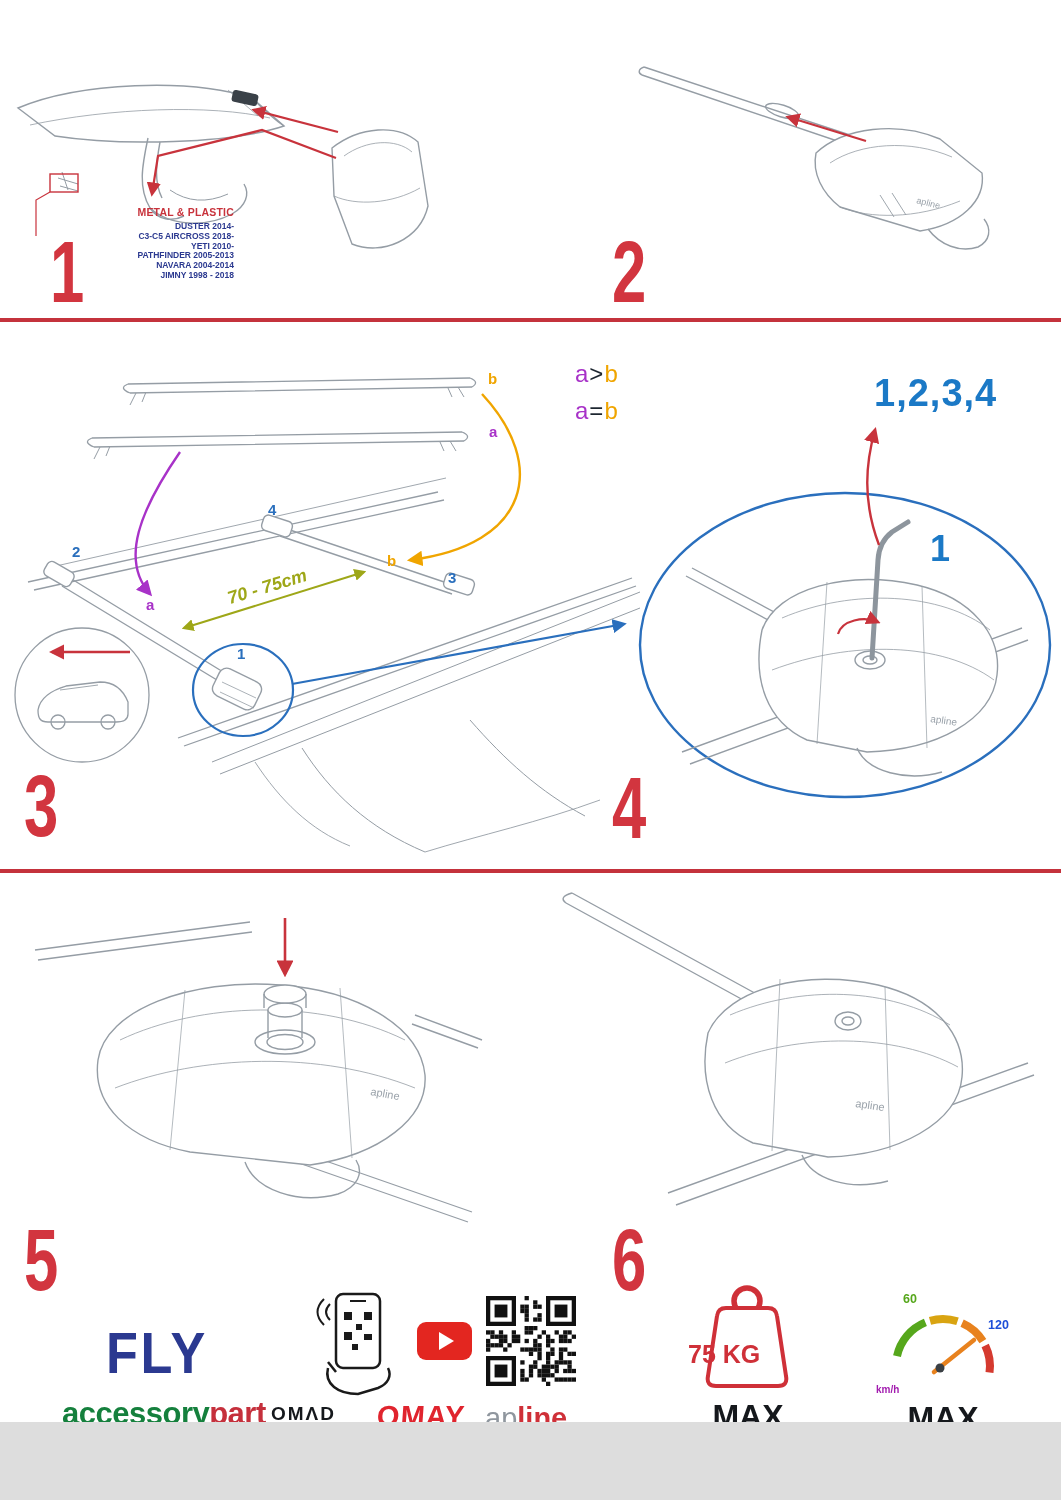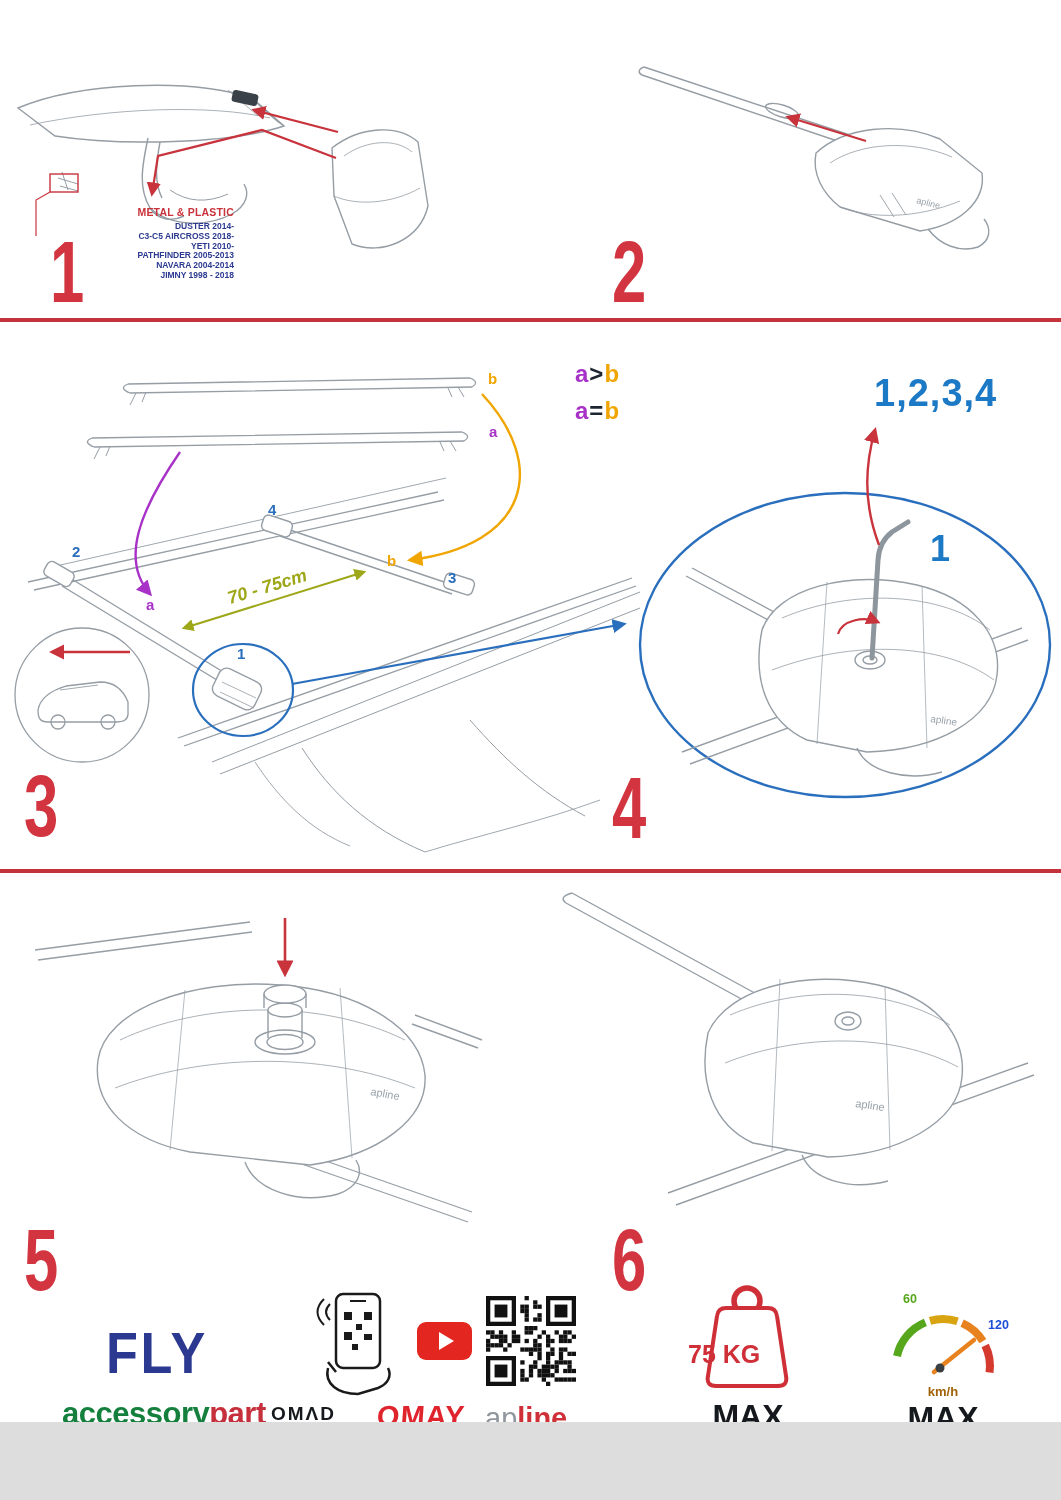--- a/index.html
+++ b/index.html
@@ -6,40 +6,40 @@
   body{background:#ddd;font-family:"Liberation Sans",sans-serif}
   .page{position:relative;width:1061px;height:1422px;background:#fff;margin:0 auto;overflow:hidden}
   .abs{position:absolute}
   .step-num{position:absolute;color:#d2353f;font-weight:700;font-size:88px;line-height:1;transform:scaleX(.7);transform-origin:left top;letter-spacing:-2px}
   .divider{position:absolute;left:0;width:1061px;height:4px;background:#c4323c}
   .lbl{position:absolute;font-weight:700;line-height:1;white-space:nowrap}
   .c-purple{color:#a832c8}.c-orange{color:#f0a500}.c-blue{color:#2a6fbd}.c-dark{color:#1d2630}
   .s1-text{position:absolute;left:94px;top:206px;width:140px;text-align:right}
   .s1-material{color:#c8333c;font-weight:700;font-size:10.5px;letter-spacing:.2px;margin-bottom:4px}
   .s1-vehicle{color:#2b3990;font-weight:700;font-size:8.5px;line-height:9.8px}
-  .legend{position:absolute;left:575px;top:362px;font-size:24px;font-weight:700;line-height:1}
+  .legend{position:absolute;left:575px;top:362px;font-size:24px;font-weight:400;line-height:1}
   .legend-row{margin-bottom:13px;letter-spacing:1px}
   .distance-lbl{position:absolute;left:225px;top:589px;font-size:18px;font-style:italic;font-weight:700;color:#9ea718;transform:rotate(-17deg);transform-origin:left top;white-space:nowrap}
   .seq-lbl{position:absolute;left:874px;top:372px;font-size:38px;font-weight:700;color:#1b79c6;letter-spacing:1px}
   .one-lbl{position:absolute;left:930px;top:528px;font-size:36px;font-weight:700;color:#1b79c6}
   .fly{position:absolute;left:106px;top:1324px;font-size:58px;font-weight:700;color:#2b3990;letter-spacing:3px;transform:scaleX(.9);transform-origin:left top;line-height:1}
   .accpart{position:absolute;left:62px;top:1398px;font-size:31px;font-weight:700;letter-spacing:-.5px;line-height:1}
   .accpart .black{color:#15803d}.accpart .red{color:#c5303c}
   .omad{position:absolute;left:271px;top:1404px;font-size:19px;font-weight:700;letter-spacing:2px;color:#15181c;line-height:1}
   .omay{position:absolute;left:377px;top:1402px;font-size:29px;font-weight:800;color:#e0242e;letter-spacing:1px;transform:skewX(-4deg);line-height:1}
   .apline{position:absolute;left:485px;top:1404px;font-size:29px;line-height:1;letter-spacing:0}
   .apline .gray{color:#8f969e;font-weight:500}.apline .red{color:#cf3038;font-weight:700}
   .yt{position:absolute;left:417px;top:1322px;width:55px;height:38px;background:#e32620;border-radius:9px;display:flex;align-items:center;justify-content:center}
   .yt-tri{width:0;height:0;border-left:15px solid #fff;border-top:9px solid transparent;border-bottom:9px solid transparent;margin-left:4px}
   .qr-box{position:absolute;left:486px;top:1296px;width:90px;height:90px}
   .kg-lbl{position:absolute;left:688px;top:1340px;width:120px;text-align:left;font-size:25px;font-weight:700;color:#cf3038}
   .kg-max{position:absolute;left:688px;top:1398px;width:120px;text-align:center;font-size:32px;font-weight:700;color:#15181c}
   .sp-60{position:absolute;left:903px;top:1292px;font-size:12.5px;font-weight:700;color:#56a71c}
   .sp-120{position:absolute;left:988px;top:1318px;font-size:12.5px;font-weight:700;color:#1d4ed8}
-  .sp-kmh{position:absolute;left:876px;top:1384px;width:134px;text-align:center;font-size:13px;font-weight:700;color:#a16207}
+  .sp-kmh{position:absolute;left:876px;top:1384px;width:134px;font-size:10px;font-weight:700;color:#a21caf}
   .sp-max{position:absolute;left:876px;top:1400px;width:134px;text-align:center;font-size:32px;font-weight:700;color:#15181c}
   svg{display:block}
   svg text{font-family:"Liberation Sans",sans-serif}
 </style>
 </head>
 <body>
 
 <div class="page">
 
   <svg class="abs" style="left:0;top:30px" width="560" height="290" viewBox="0 0 560 290">

